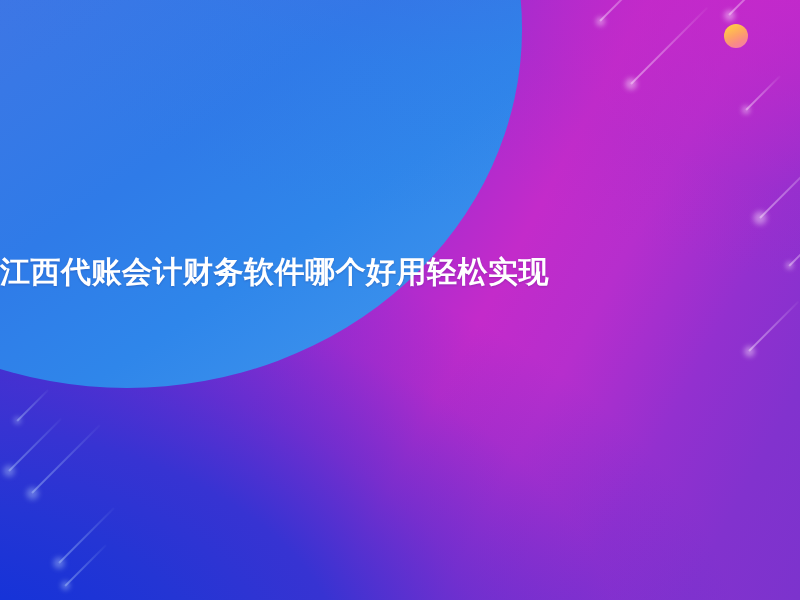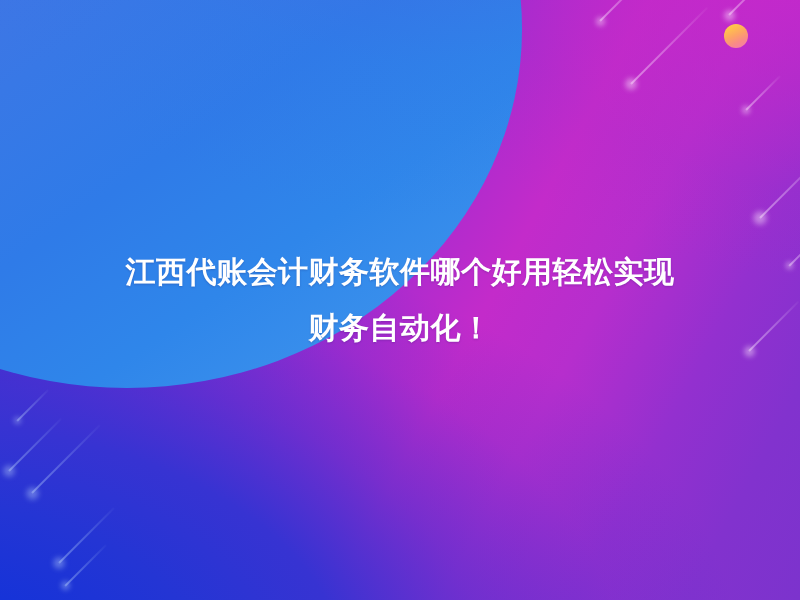--- a/index.html
+++ b/index.html
@@ -163,21 +163,20 @@
       rgba(255,150,170,0) 76%);
     z-index: -1;
   }
 
   
   .headline {
     position: absolute;
     left: 0;
     right: 0;
     top: 244px;
-    text-align: center;
     color: #ffffff;
     font-size: 30px;
     font-weight: bold;
     line-height: 56px;
     letter-spacing: 0.5px;
     text-shadow: 0 1px 2px rgba(30,20,90,0.22);
     white-space: nowrap;
   }
   .headline .line { display: block; }
 </style>
@@ -248,16 +247,15 @@
     </div>
 
   <div id="accent-dot-slot">
       <div class="accent-dot" style="width: 24px; height: 24px; left: 724px; top: 24px;">
         <div class="glow"></div>
       </div>
     </div>
 
   <div class="headline">
     <span class="line">江西代账会计财务软件哪个好用轻松实现</span>
-    <span class="line">财务自动化！</span>
   </div>
 
 </div>
 
 </body></html>

